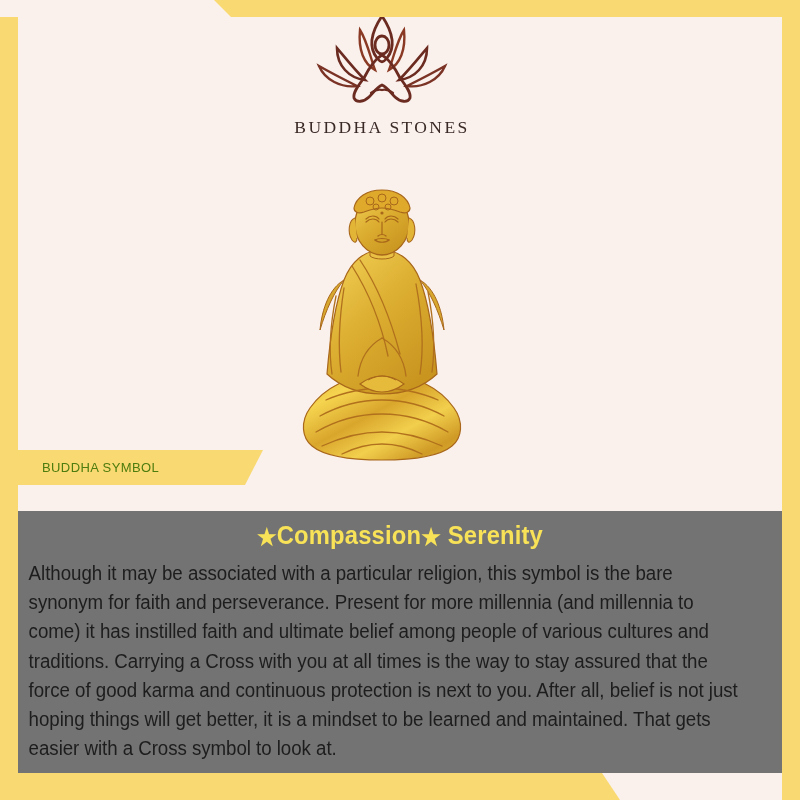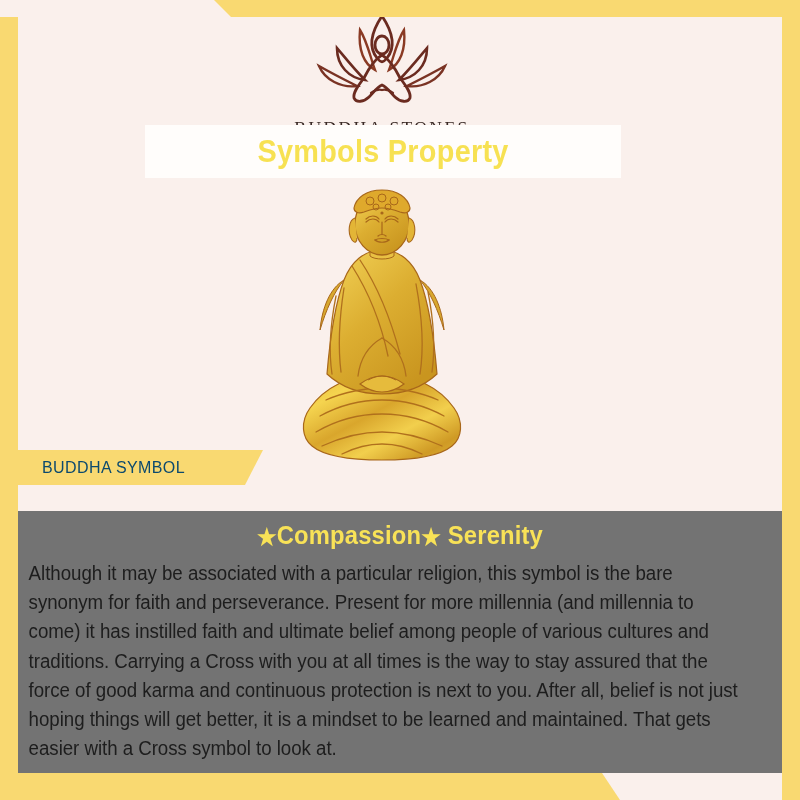--- a/index.html
+++ b/index.html
@@ -123,24 +123,24 @@
     width: 245px;
     height: 35px;
     background: #f9d971;
     clip-path: polygon(0 0, 245px 0, 227px 35px, 0 35px);
     display: flex;
     align-items: center;
     z-index: 4;
   }
   .symbol-tag-label {
     padding-left: 24px;
-    font-size: 16px;
+    font-size: 13px;
     font-weight: 400;
     letter-spacing: 0.4px;
-    color: #0c4a6e;
+    color: #4d7c0f;
     white-space: nowrap;
   }
 
   
   .content-panel {
     position: absolute;
     left: 18px;
     top: 511px;
     width: 764px;
     height: 262px;
@@ -211,23 +211,20 @@
 
           <path d="M75 47 C68 51 62 60 57 70 C50 79 46 85 47 90 C49 95 57 94 62 89 C67 84 70 79 75 77 C80 79 83 84 88 89 C93 94 101 95 103 90 C104 85 100 79 93 70 C88 60 82 51 75 47 Z" stroke-width="2.8"></path>
 
           <path d="M64 85 C68 82 72 81 75 82 C78 81 82 82 86 85" stroke-width="2.2"></path>
         </g>
       </svg>
     </span>
     <span class="logo-word">BUDDHA STONES</span>
   </div>
 
-  <div class="title-band">
-    <span class="title-text">Symbols Property</span>
-  </div>
 
   <div class="buddha-wrap">
     <svg width="200" height="290" viewBox="0 0 200 290" aria-hidden="true">
       <defs>
         <linearGradient id="gold" x1="0" y1="0" x2="1" y2="1">
           <stop offset="0%" stop-color="#e8b93a"></stop>
           <stop offset="22%" stop-color="#f5d44f"></stop>
           <stop offset="45%" stop-color="#d9a62c"></stop>
           <stop offset="65%" stop-color="#f2cf4d"></stop>
           <stop offset="85%" stop-color="#cf9a25"></stop>

